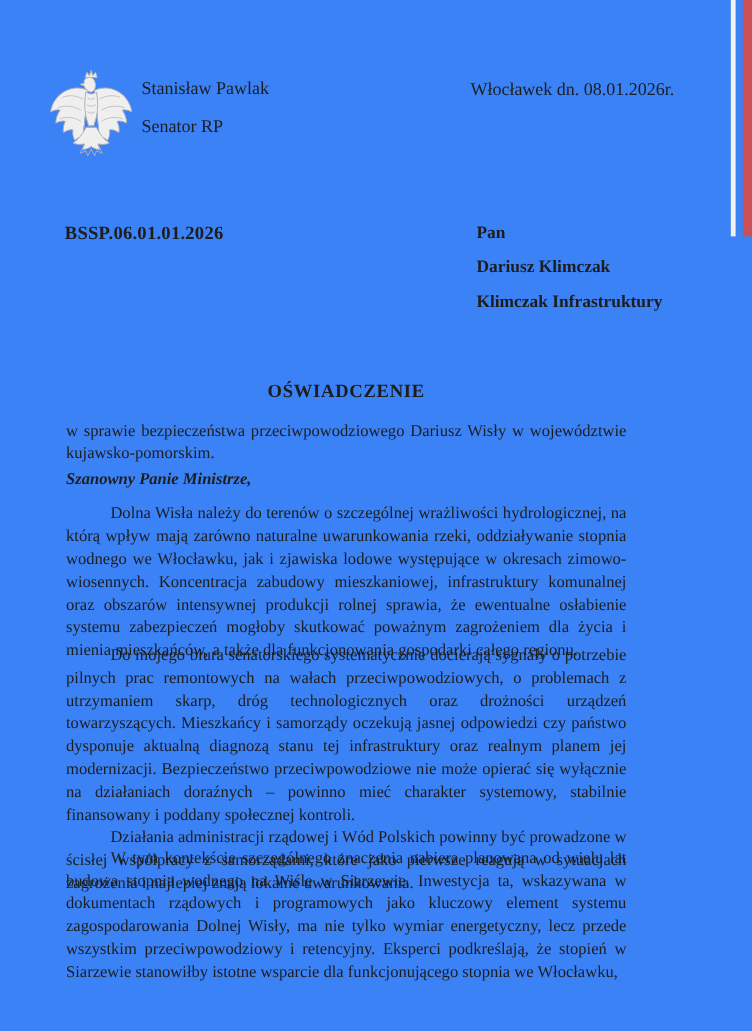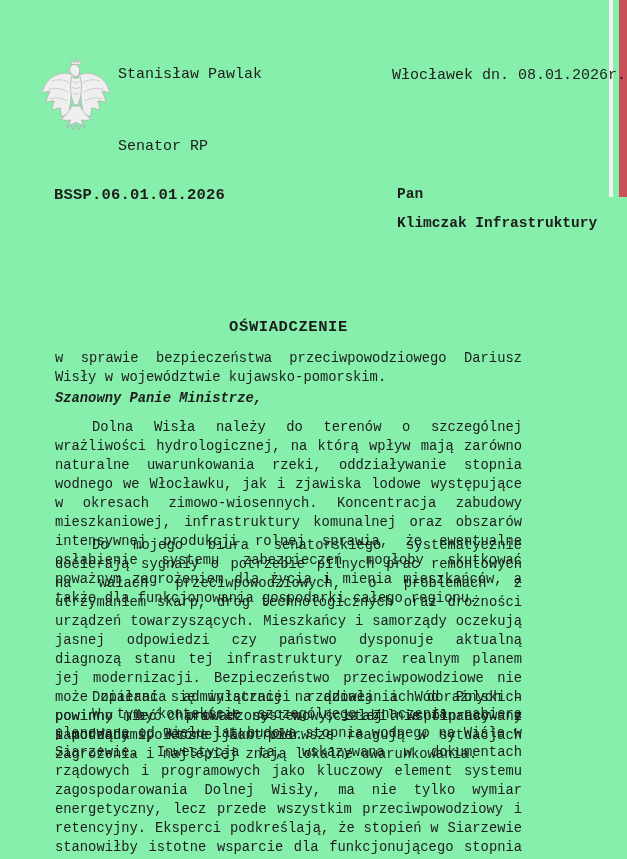--- a/index.html
+++ b/index.html
@@ -4,23 +4,23 @@
 <style>
   html, body {
     margin: 0;
     padding: 0;
     background: #ffffff;
   }
   .page {
     position: relative;
     width: 627px;
     height: 859px;
-    background: #86efac;
+    background: #3b82f6;
     overflow: hidden;
-    font-family: Liberation Mono, monospace;
+    font-family: Liberation Serif, serif;
     color: #1d1d1d;
   }
   
   .red-stripe {
     position: absolute;
     top: 0;
     right: 0;
     width: 8px;
     height: 197px;
     background: #c94f58;
@@ -43,21 +43,20 @@
     position: absolute;
     left: 118px;
     top: 66px;
     font-size: 15px;
   }
   .sender-title {
     position: absolute;
     left: 118px;
     top: 98px;
     font-size: 15px;
-    margin-top: 40px;
   }
   .place-date {
     position: absolute;
     left: 392px;
     top: 67px;
     font-size: 15px;
   }
   .ref {
     position: absolute;
     left: 54px;
@@ -150,20 +149,21 @@
     </svg>
   </div>
 
   <div class="sender-name">Stanisław Pawlak</div>
   <div class="sender-title">Senator RP</div>
   <div class="place-date">Włocławek dn. 08.01.2026r.</div>
   <div class="ref">BSSP.06.01.01.2026</div>
 
   <div class="recipient">
     <div>Pan</div>
+    <div>Dariusz Klimczak</div>
     <div>Klimczak Infrastruktury</div>
   </div>
 
   <div class="doc-title">OŚWIADCZENIE</div>
   <div class="subject">w sprawie bezpieczeństwa przeciwpowodziowego Dariusz Wisły w województwie kujawsko-pomorskim.</div>
   <div class="greeting">Szanowny Panie Ministrze,</div>
 
   <p class="para para-1">Dolna Wisła należy do terenów o szczególnej wrażliwości hydrologicznej, na którą wpływ mają zarówno naturalne uwarunkowania rzeki, oddziaływanie stopnia wodnego we Włocławku, jak i zjawiska lodowe występujące w okresach zimowo-wiosennych. Koncentracja zabudowy mieszkaniowej, infrastruktury komunalnej oraz obszarów intensywnej produkcji rolnej sprawia, że ewentualne osłabienie systemu zabezpieczeń mogłoby skutkować poważnym zagrożeniem dla życia i mienia mieszkańców, a także dla funkcjonowania gospodarki całego regionu.</p>
   <p class="para para-2">Do mojego biura senatorskiego systematycznie docierają sygnały o potrzebie pilnych prac remontowych na wałach przeciwpowodziowych, o problemach z utrzymaniem skarp, dróg technologicznych oraz drożności urządzeń towarzyszących. Mieszkańcy i samorządy oczekują jasnej odpowiedzi czy państwo dysponuje aktualną diagnozą stanu tej infrastruktury oraz realnym planem jej modernizacji. Bezpieczeństwo przeciwpowodziowe nie może opierać się wyłącznie na działaniach doraźnych – powinno mieć charakter systemowy, stabilnie finansowany i poddany społecznej kontroli.</p>
   <p class="para para-3">Działania administracji rządowej i Wód Polskich powinny być prowadzone w ścisłej współpracy z samorządami, które jako pierwsze reagują w sytuacjach zagrożenia i najlepiej znają lokalne uwarunkowania.</p>

